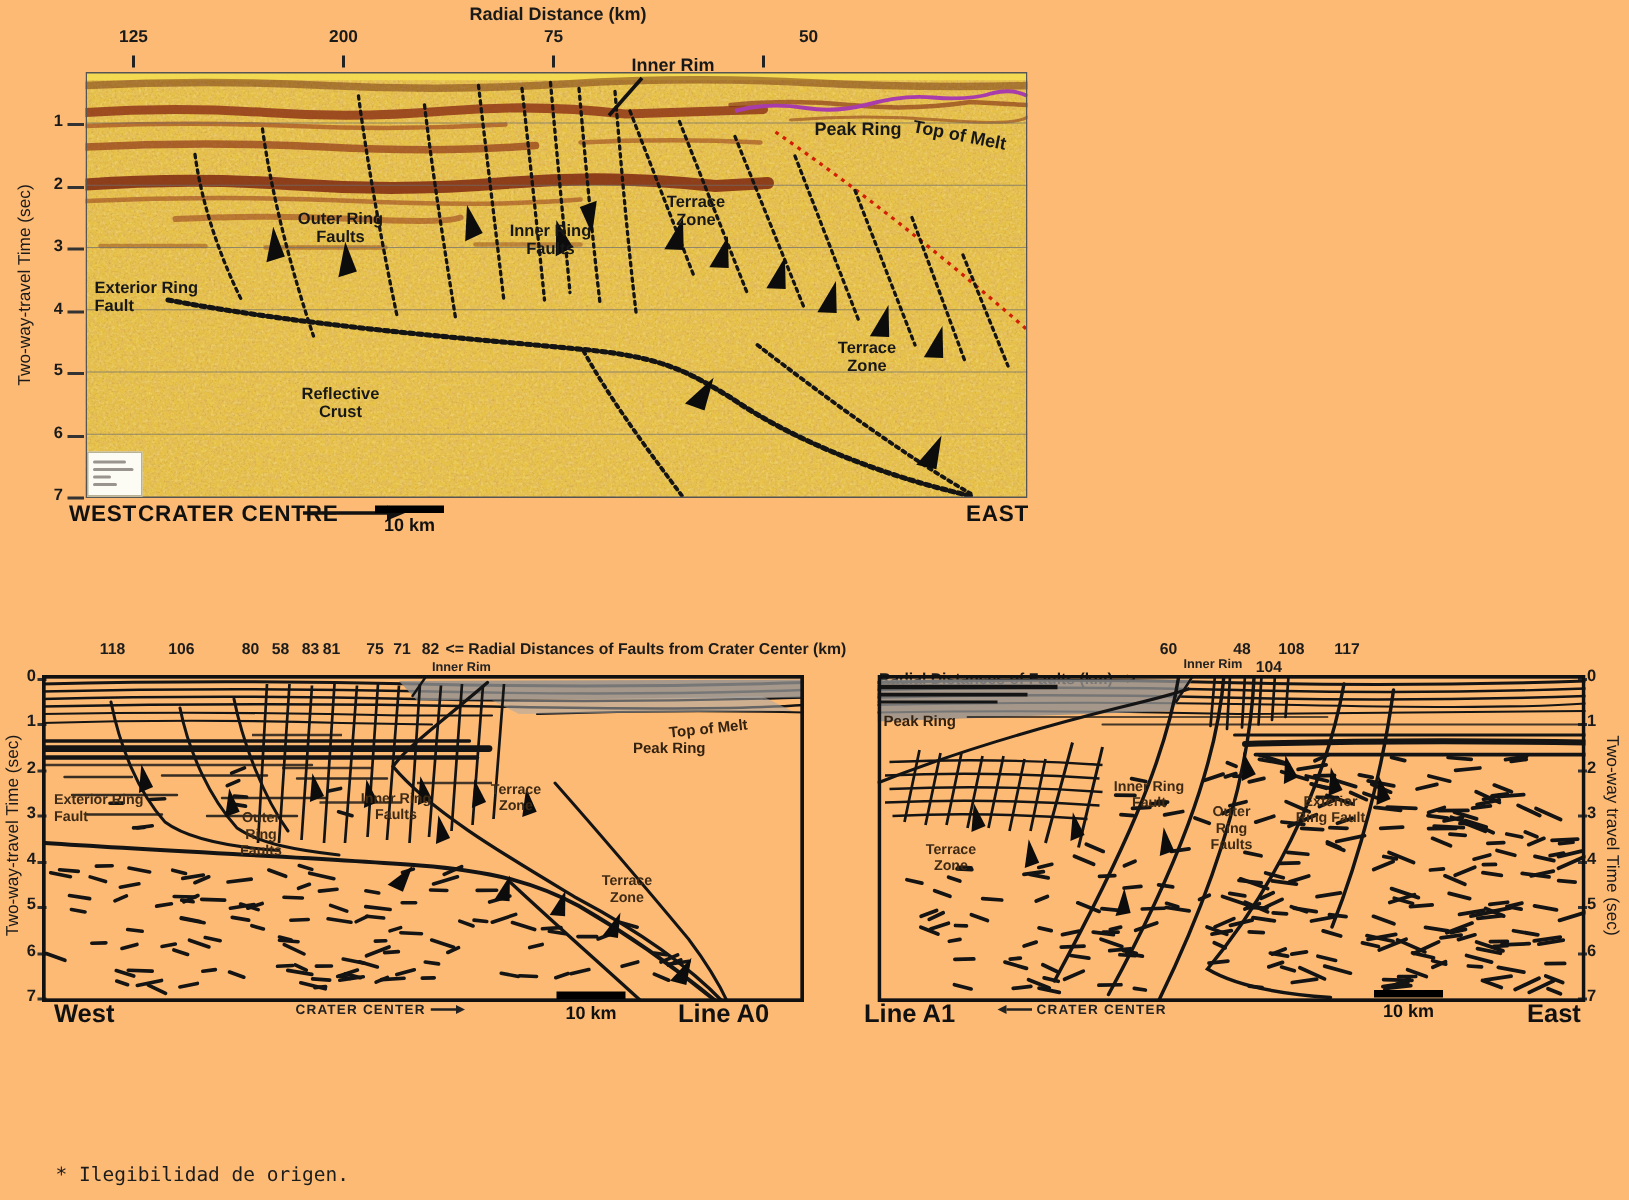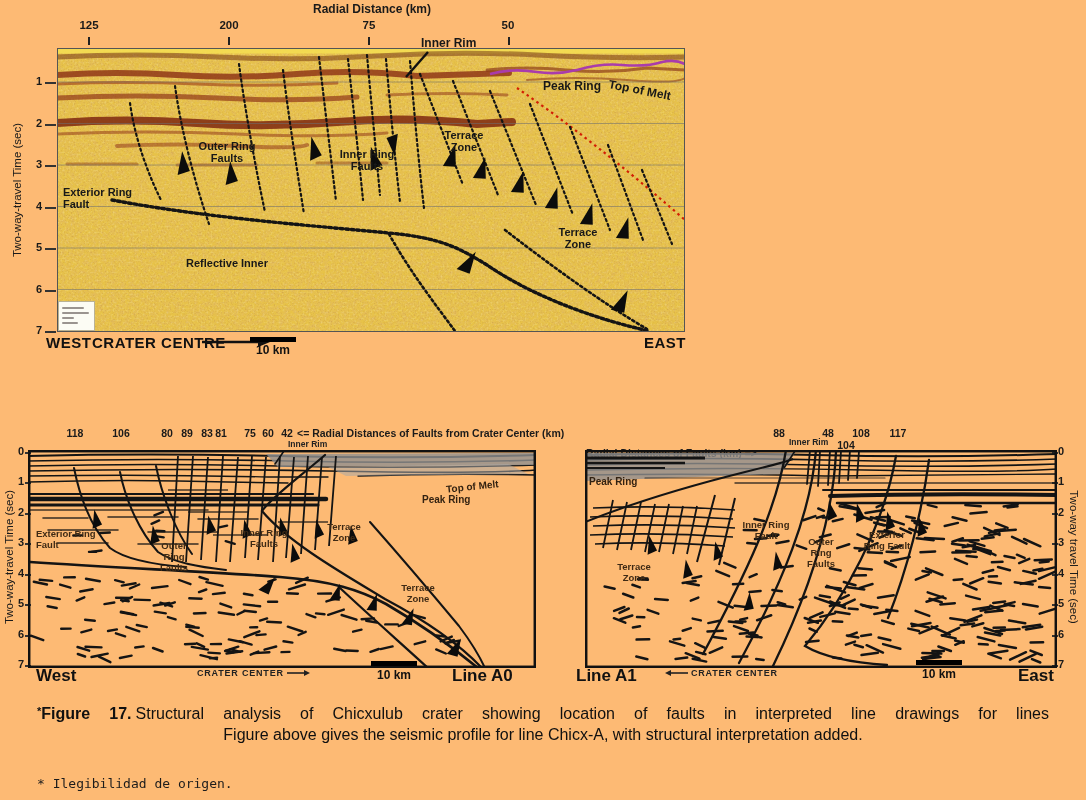--- a/index.html
+++ b/index.html
@@ -42,21 +42,21 @@
 
 <div class="page">
 
   <section>
 
     <div class="axtitle" style="left:372px;top:2px;">Radial Distance (km)</div>
 
     <div class="xtick" style="left:89px;top:19px;">125</div>
     <div class="xtick" style="left:229px;top:19px;">200</div>
     <div class="xtick" style="left:369px;top:19px;">75</div>
-    <div class="xtick" style="left:484px;top:19px;padding-left:48px;">50</div>
+    <div class="xtick" style="left:515px;top:19px;padding-left:48px;">50</div>
     <i class="xtickmark" style="left:88px;top:37px;"></i>
     <i class="xtickmark" style="left:228px;top:37px;"></i>
     <i class="xtickmark" style="left:368px;top:37px;"></i>
     <i class="xtickmark" style="left:508px;top:37px;"></i>
 
     <div class="vlab" style="left:17px;top:190px;">Two-way-travel Time (sec)</div>
     <div id="top-yticks">
         <span class="tickno" style="left: 26px; top: 75px;">1</span>
         <i class="tickdash" style="left: 45px; top: 82px; width: 11px;"></i>
         <span class="tickno" style="left: 26px; top: 116.5px;">2</span>
@@ -161,21 +161,21 @@
       <rect x="0.5" y="0.5" width="627" height="283" fill="none" stroke="#555" stroke-width="1"></rect>
     </svg>
 
     <div class="lbl" style="left:421px;top:37px;white-space:nowrap;font-size:12px;">Inner Rim</div>
     <div class="lbl" style="left:543px;top:80px;white-space:nowrap;font-size:12px;">Peak Ring</div>
     <div class="lbl" style="left:608px;top:84px;white-space:nowrap;font-size:12px;transform:rotate(11deg);">Top of Melt</div>
     <div class="lbl" style="left:437px;top:129px;width:54px;">Terrace Zone</div>
     <div class="lbl" style="left:198px;top:140px;width:58px;">Outer Ring Faults</div>
     <div class="lbl" style="left:338px;top:148px;width:58px;">Inner Ring Faults</div>
     <div class="lbl lbl-left" style="left:63px;top:186px;width:86px;">Exterior Ring Fault</div>
-    <div class="lbl" style="left:186px;top:257px;width:82px;">Reflective Inner</div>
+    <div class="lbl" style="left:186px;top:257px;width:82px;">Reflective Crust</div>
     <div class="lbl" style="left:549px;top:226px;width:58px;">Terrace Zone</div>
 
     <div class="illegible">
       <i style="width:22px;"></i>
         <i style="width:27px;"></i>
         <i style="width:12px;"></i>
         <i style="width:16px;"></i>
     </div>
 
     <div class="footer-big" style="left:46px;top:334px;">WEST</div>
@@ -187,26 +187,26 @@
     <div class="scalebar" style="left:250px;top:337px;width:46px;"></div>
     <div class="scalelabel" style="left:273px;top:343px;">10 km</div>
     <div class="footer-big" style="left:644px;top:334px;">EAST</div>
   </section>
 
   <section>
 
     <span class="numrow" style="left:75px;top:427px;">118</span>
     <span class="numrow" style="left:121px;top:427px;">106</span>
     <span class="numrow" style="left:167px;top:427px;">80</span>
-    <span class="numrow" style="left:187px;top:427px;">89</span>
+    <span class="numrow" style="left:187px;top:427px;">58</span>
     <span class="numrow" style="left:207px;top:427px;">83</span>
     <span class="numrow" style="left:221px;top:427px;">81</span>
     <span class="numrow" style="left:250px;top:427px;">75</span>
-    <span class="numrow" style="left:268px;top:427px;">60</span>
-    <span class="numrow" style="left:287px;top:427px;">42</span>
+    <span class="numrow" style="left:268px;top:427px;">71</span>
+    <span class="numrow" style="left:287px;top:427px;">82</span>
     <div class="distcap" style="left:297px;top:427px;">&lt;= Radial Distances of Faults from Crater Center (km)</div>
     <div class="innerrim-sm" style="left:288px;top:439px;">Inner Rim</div>
 
     <div class="vlab" style="left:9px;top:557px;">Two-way-travel Time (sec)</div>
     <div id="a0-yticks">
         <span class="tickno" style="left: 8px; top: 445px;">0</span>
         <i class="tickdash" style="left: 25px; top: 452px; width: 6px;"></i>
         <span class="tickno" style="left: 8px; top: 475.43px;">1</span>
         <i class="tickdash" style="left: 25px; top: 482.43px; width: 6px;"></i>
         <span class="tickno" style="left: 8px; top: 505.86px;">2</span>
@@ -411,21 +411,21 @@
       </svg>
     </div>
     <div class="scalebar" style="left:371px;top:661px;width:46px;"></div>
     <div class="scalelabel" style="left:394px;top:668px;">10 km</div>
     <div class="footer-huge" style="left:452px;top:666px;">Line A0</div>
   </section>
 
   <section>
 
     <div class="distcap" style="left:586px;top:447px;">Radial Distances of Faults (km) =&gt;</div>
-    <span class="numrow" style="left:779px;top:427px;">88</span>
+    <span class="numrow" style="left:779px;top:427px;">60</span>
     <span class="numrow" style="left:828px;top:427px;">48</span>
     <span class="numrow" style="left:846px;top:427px;margin-top:12px;">104</span>
     <span class="numrow" style="left:861px;top:427px;">108</span>
     <span class="numrow" style="left:898px;top:427px;">117</span>
     <div class="innerrim-sm" style="left:789px;top:437px;">Inner Rim</div>
 
     <div class="vlab vlab-r" style="left:1074px;top:557px;">Two-way travel Time (sec)</div>
     <div id="a1-yticks">
         <span class="tickno" style="left: 1058px; top: 445px; text-align: left;">0</span>
         <i class="tickdash" style="left: 1052px; top: 452px; width: 6px;"></i>
@@ -761,18 +761,16 @@
         <line x1="7" y1="4" x2="24" y2="4" stroke="#222" stroke-width="1.6"></line>
       </svg>
       <span>CRATER CENTER</span>
     </div>
     <div class="scalebar" style="left:916px;top:660px;width:46px;"></div>
     <div class="scalelabel" style="left:939px;top:667px;">10 km</div>
     <div class="footer-huge" style="left:1018px;top:666px;">East</div>
   </section>
 
   <div class="caption">
-    <div class="cap-just"><span class="cap-star">*</span><b>Figure 17.</b><span>Structural analysis of Chicxulub crater showing location of faults in interpreted line drawings for lines</span></div>
-    <div class="cap-center">Figure above gives the seismic profile for line Chicx-A, with structural interpretation added.</div>
   </div>
 
   <div class="footnote">* Ilegibilidad de origen.</div>
 </div>
 
 </body></html>

